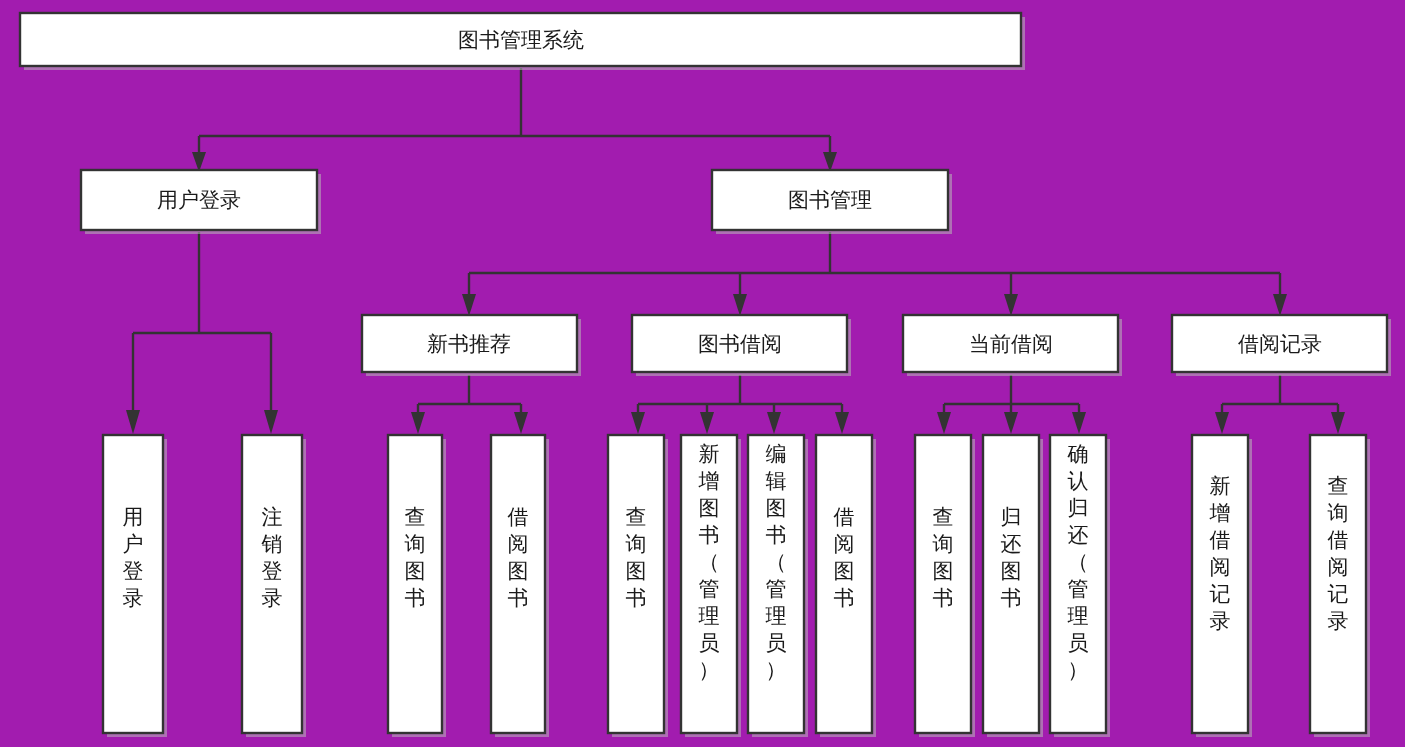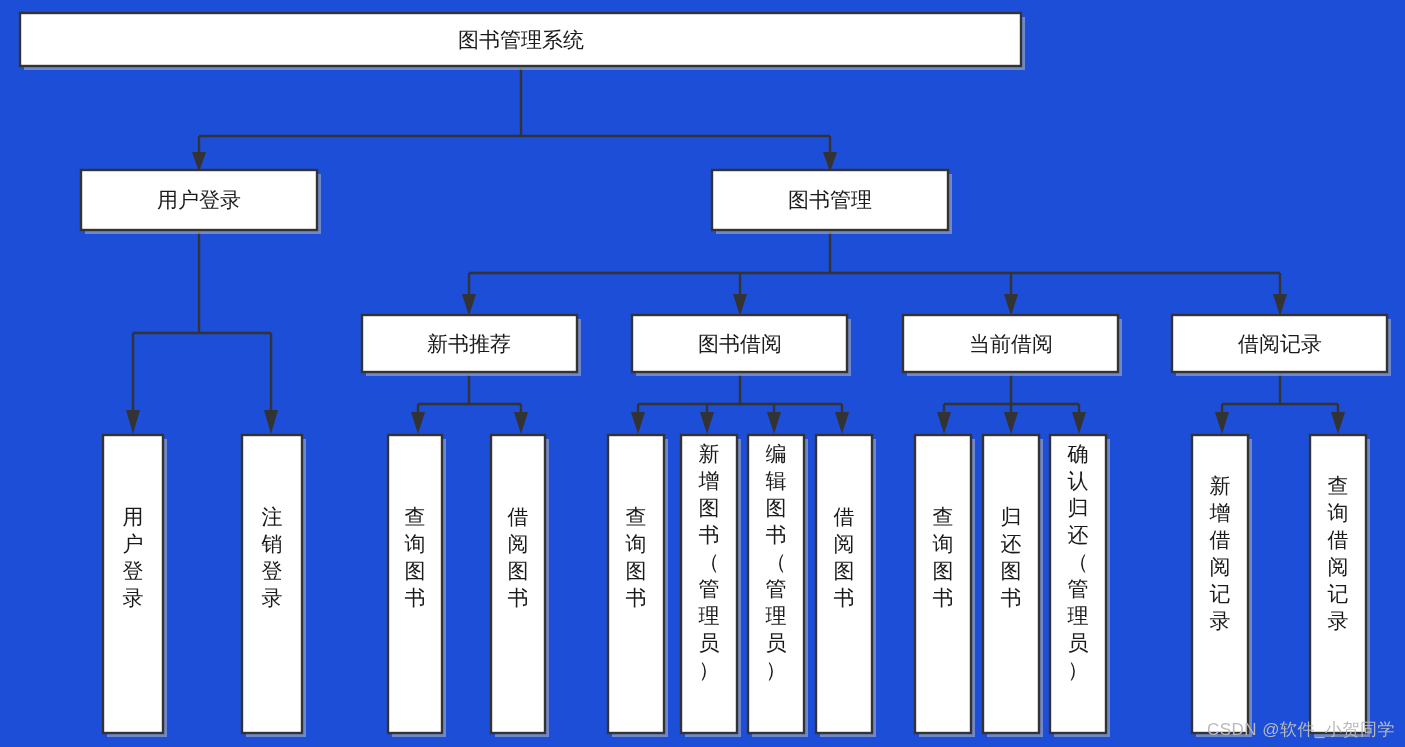--- a/index.html
+++ b/index.html
@@ -10,21 +10,21 @@
   body {
     width: 1405px;
     height: 747px;
     font-family: "Liberation Sans", "DejaVu Sans", sans-serif;
     overflow: hidden;
   }
   #diagram-root {
     position: relative;
     width: 1405px;
     height: 747px;
-    background: #1d4ed8;
+    background: #a21caf;
   }
   svg.flow {
     position: absolute;
     top: 0;
     left: 0;
     width: 1405px;
     height: 747px;
     display: block;
   }
   .node-rect {
@@ -247,14 +247,13 @@
       <text class="node-label-v" x="1220" y="493"><tspan x="1220" dy="0">新</tspan><tspan x="1220" dy="27">增</tspan><tspan x="1220" dy="27">借</tspan><tspan x="1220" dy="27">阅</tspan><tspan x="1220" dy="27">记</tspan><tspan x="1220" dy="27">录</tspan></text>
     </g>
     <g>
       <rect class="node-shadow" x="1314" y="439" width="56" height="298"></rect>
       <rect class="node-rect" x="1310" y="435" width="56" height="298"></rect>
       <text class="node-label-v" x="1338" y="493"><tspan x="1338" dy="0">查</tspan><tspan x="1338" dy="27">询</tspan><tspan x="1338" dy="27">借</tspan><tspan x="1338" dy="27">阅</tspan><tspan x="1338" dy="27">记</tspan><tspan x="1338" dy="27">录</tspan></text>
     </g>
 
   </svg>
 
-  <div class="watermark">CSDN @软件_小贺同学</div>
 </div>
 
 </body></html>

